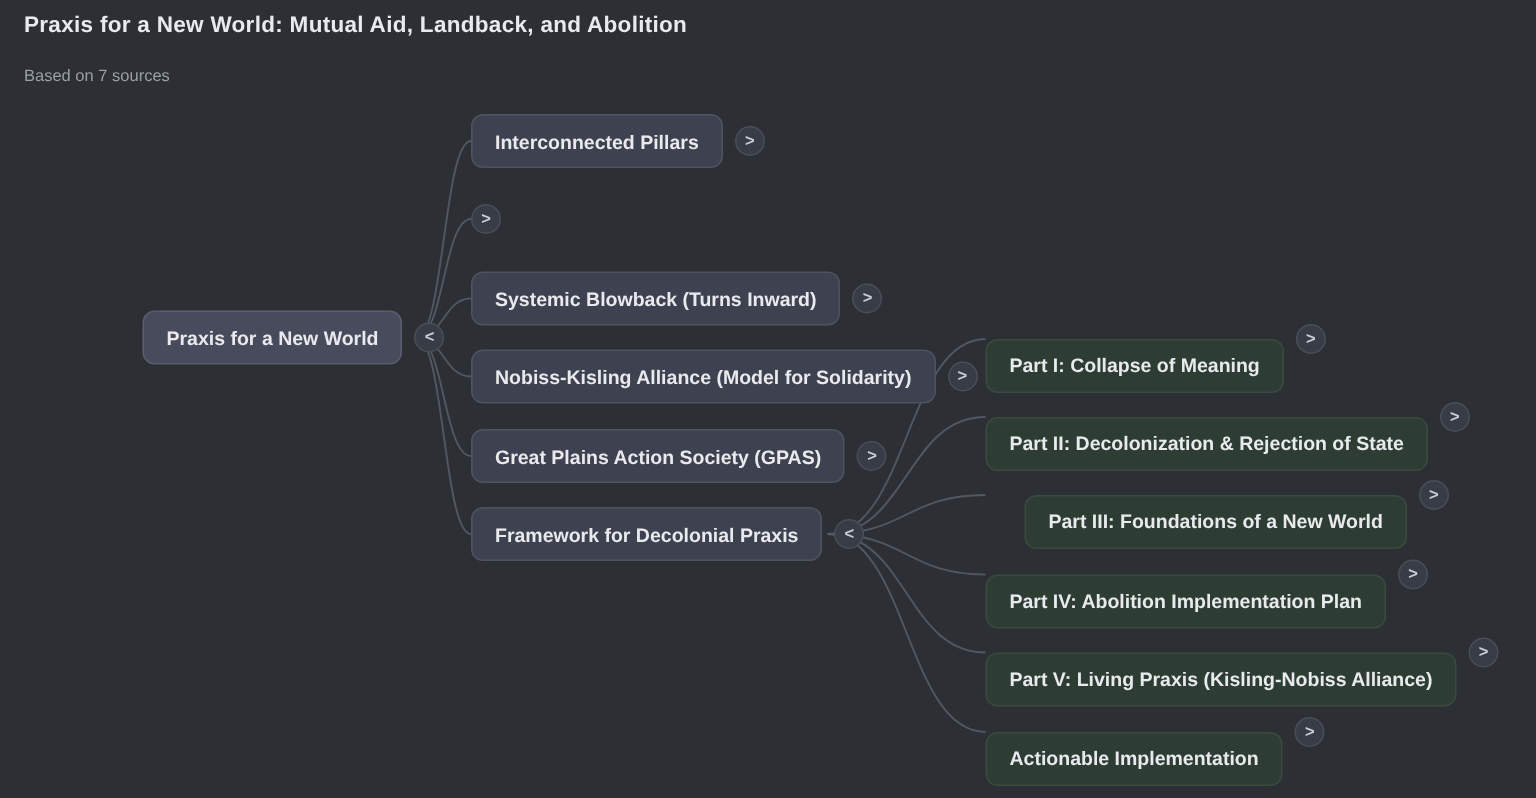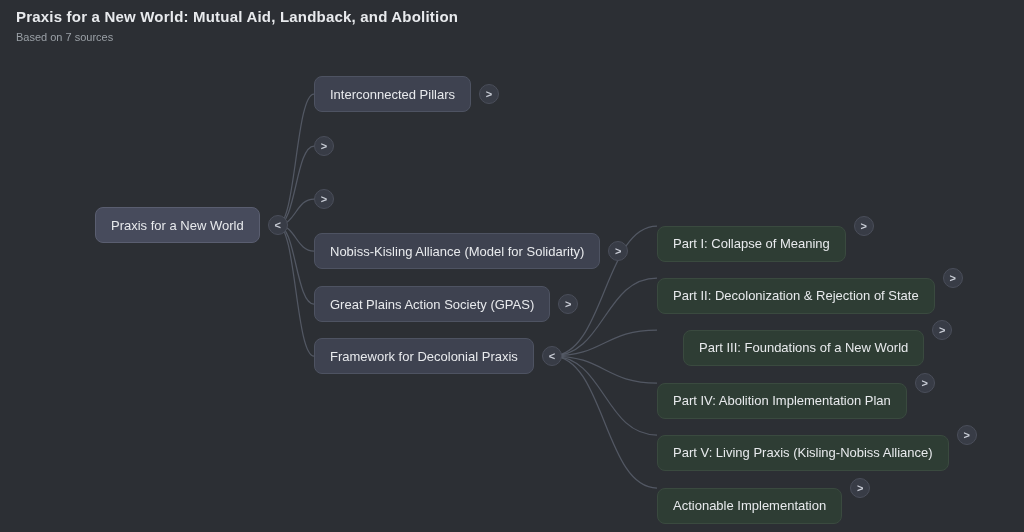--- a/index.html
+++ b/index.html
@@ -9,26 +9,26 @@
     --node-level1-bg:#3e4250; --node-level1-border:#4e5362;
     --node-level2-bg:#2e3d34; --node-level2-border:#3a4a3f;
     --toggle-bg:#383c46; --toggle-border:#4a4e5a; --toggle-text:#c9cdd6;
   }
   *{box-sizing:border-box;}
   html,body{margin:0;padding:0;}
   body{background:var(--background);font-family:"Liberation Sans","DejaVu Sans",sans-serif;}
   #canvas{position:relative;width:1024px;height:532px;overflow:hidden;background:var(--background);}
   header{position:absolute;left:16px;top:8px;z-index:3;}
   h1{margin:0;font-size:15px;font-weight:600;letter-spacing:.2px;color:var(--title-text);text-align:center;}
-  .subtitle{margin-top:6px;font-size:11px;color:var(--subtitle-text);}
+  .subtitle{margin-top:20px;font-size:11px;color:var(--subtitle-text);}
   svg#connectors{position:absolute;left:0;top:0;z-index:1;pointer-events:none;}
   svg#connectors path{fill:none;stroke:var(--connector);stroke-width:1.25;opacity:.9;}
   .row{position:absolute;display:flex;align-items:center;gap:8px;height:36px;z-index:2;}
   .pill{height:36px;display:flex;align-items:center;padding:12px 15px;border-radius:8px;
-        font-size:13px;color:var(--node-text);white-space:nowrap;cursor:pointer;}
+        font-size:13px;color:var(--node-text);white-space:nowrap;cursor:pointer;font-weight:bold;}
   .pill.root{background:var(--node-root-bg);border:1px solid var(--node-root-border);}
   .pill.l1{background:var(--node-level1-bg);border:1px solid var(--node-level1-border);}
   .pill.l2{background:var(--node-level2-bg);border:1px solid var(--node-level2-border);margin-top:35px;}
   .toggle{width:20px;height:20px;border-radius:50%;background:var(--toggle-bg);
           border:1px solid var(--toggle-border);color:var(--toggle-text);
           display:flex;align-items:center;justify-content:center;
           font-size:11px;font-weight:700;line-height:1;padding:0;cursor:pointer;
           font-family:"Liberation Sans","DejaVu Sans",sans-serif;}
 </style>
 </head>
@@ -62,20 +62,21 @@
   </div>
 
   <div class="row" style="left:314px;top:76px">
     <div class="pill l1" id="l1-0">Interconnected Pillars</div>
     <button class="toggle">&gt;</button>
   </div>
   <div class="row" style="left:314px;top:128px">
     <button class="toggle">&gt;</button>
   </div>
   <div class="row" style="left:314px;top:181px">
+    <div class="pill l1" id="l1-2">Systemic Blowback (Turns Inward)</div>
     <button class="toggle">&gt;</button>
   </div>
   <div class="row" style="left:314px;top:233px">
     <div class="pill l1" id="l1-3">Nobiss-Kisling Alliance (Model for Solidarity)</div>
     <button class="toggle">&gt;</button>
   </div>
   <div class="row" style="left:314px;top:286px">
     <div class="pill l1" id="l1-4">Great Plains Action Society (GPAS)</div>
     <button class="toggle">&gt;</button>
   </div>

